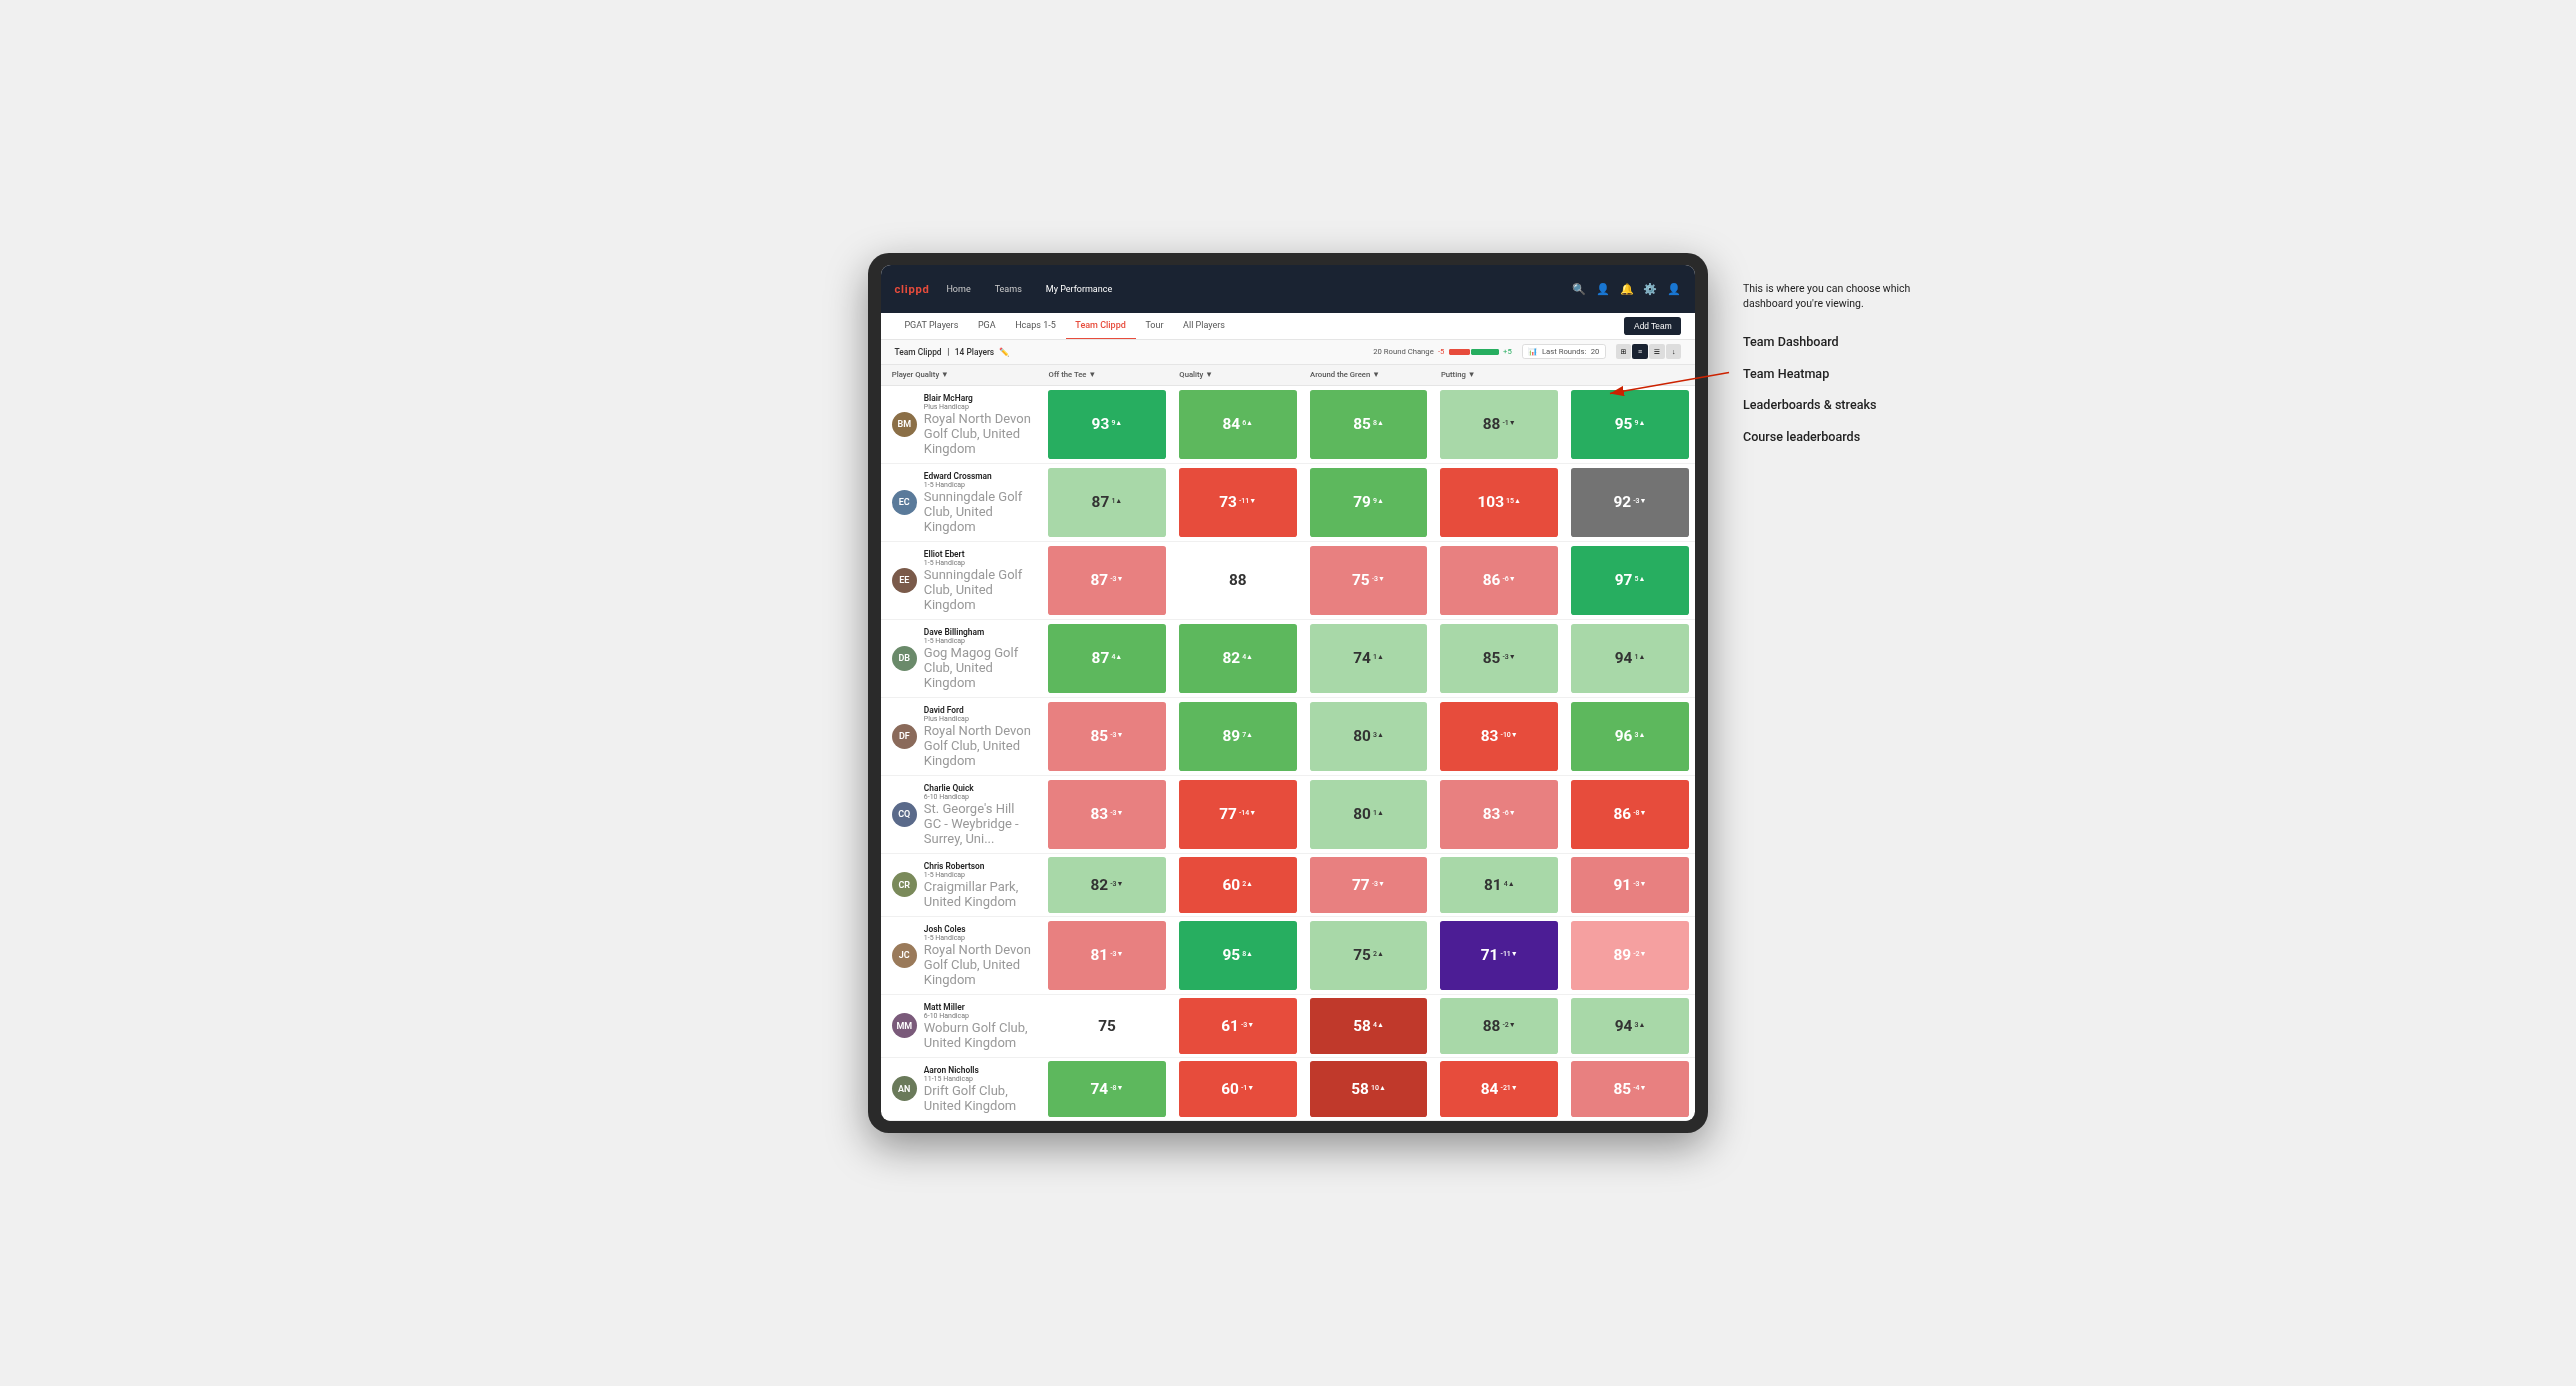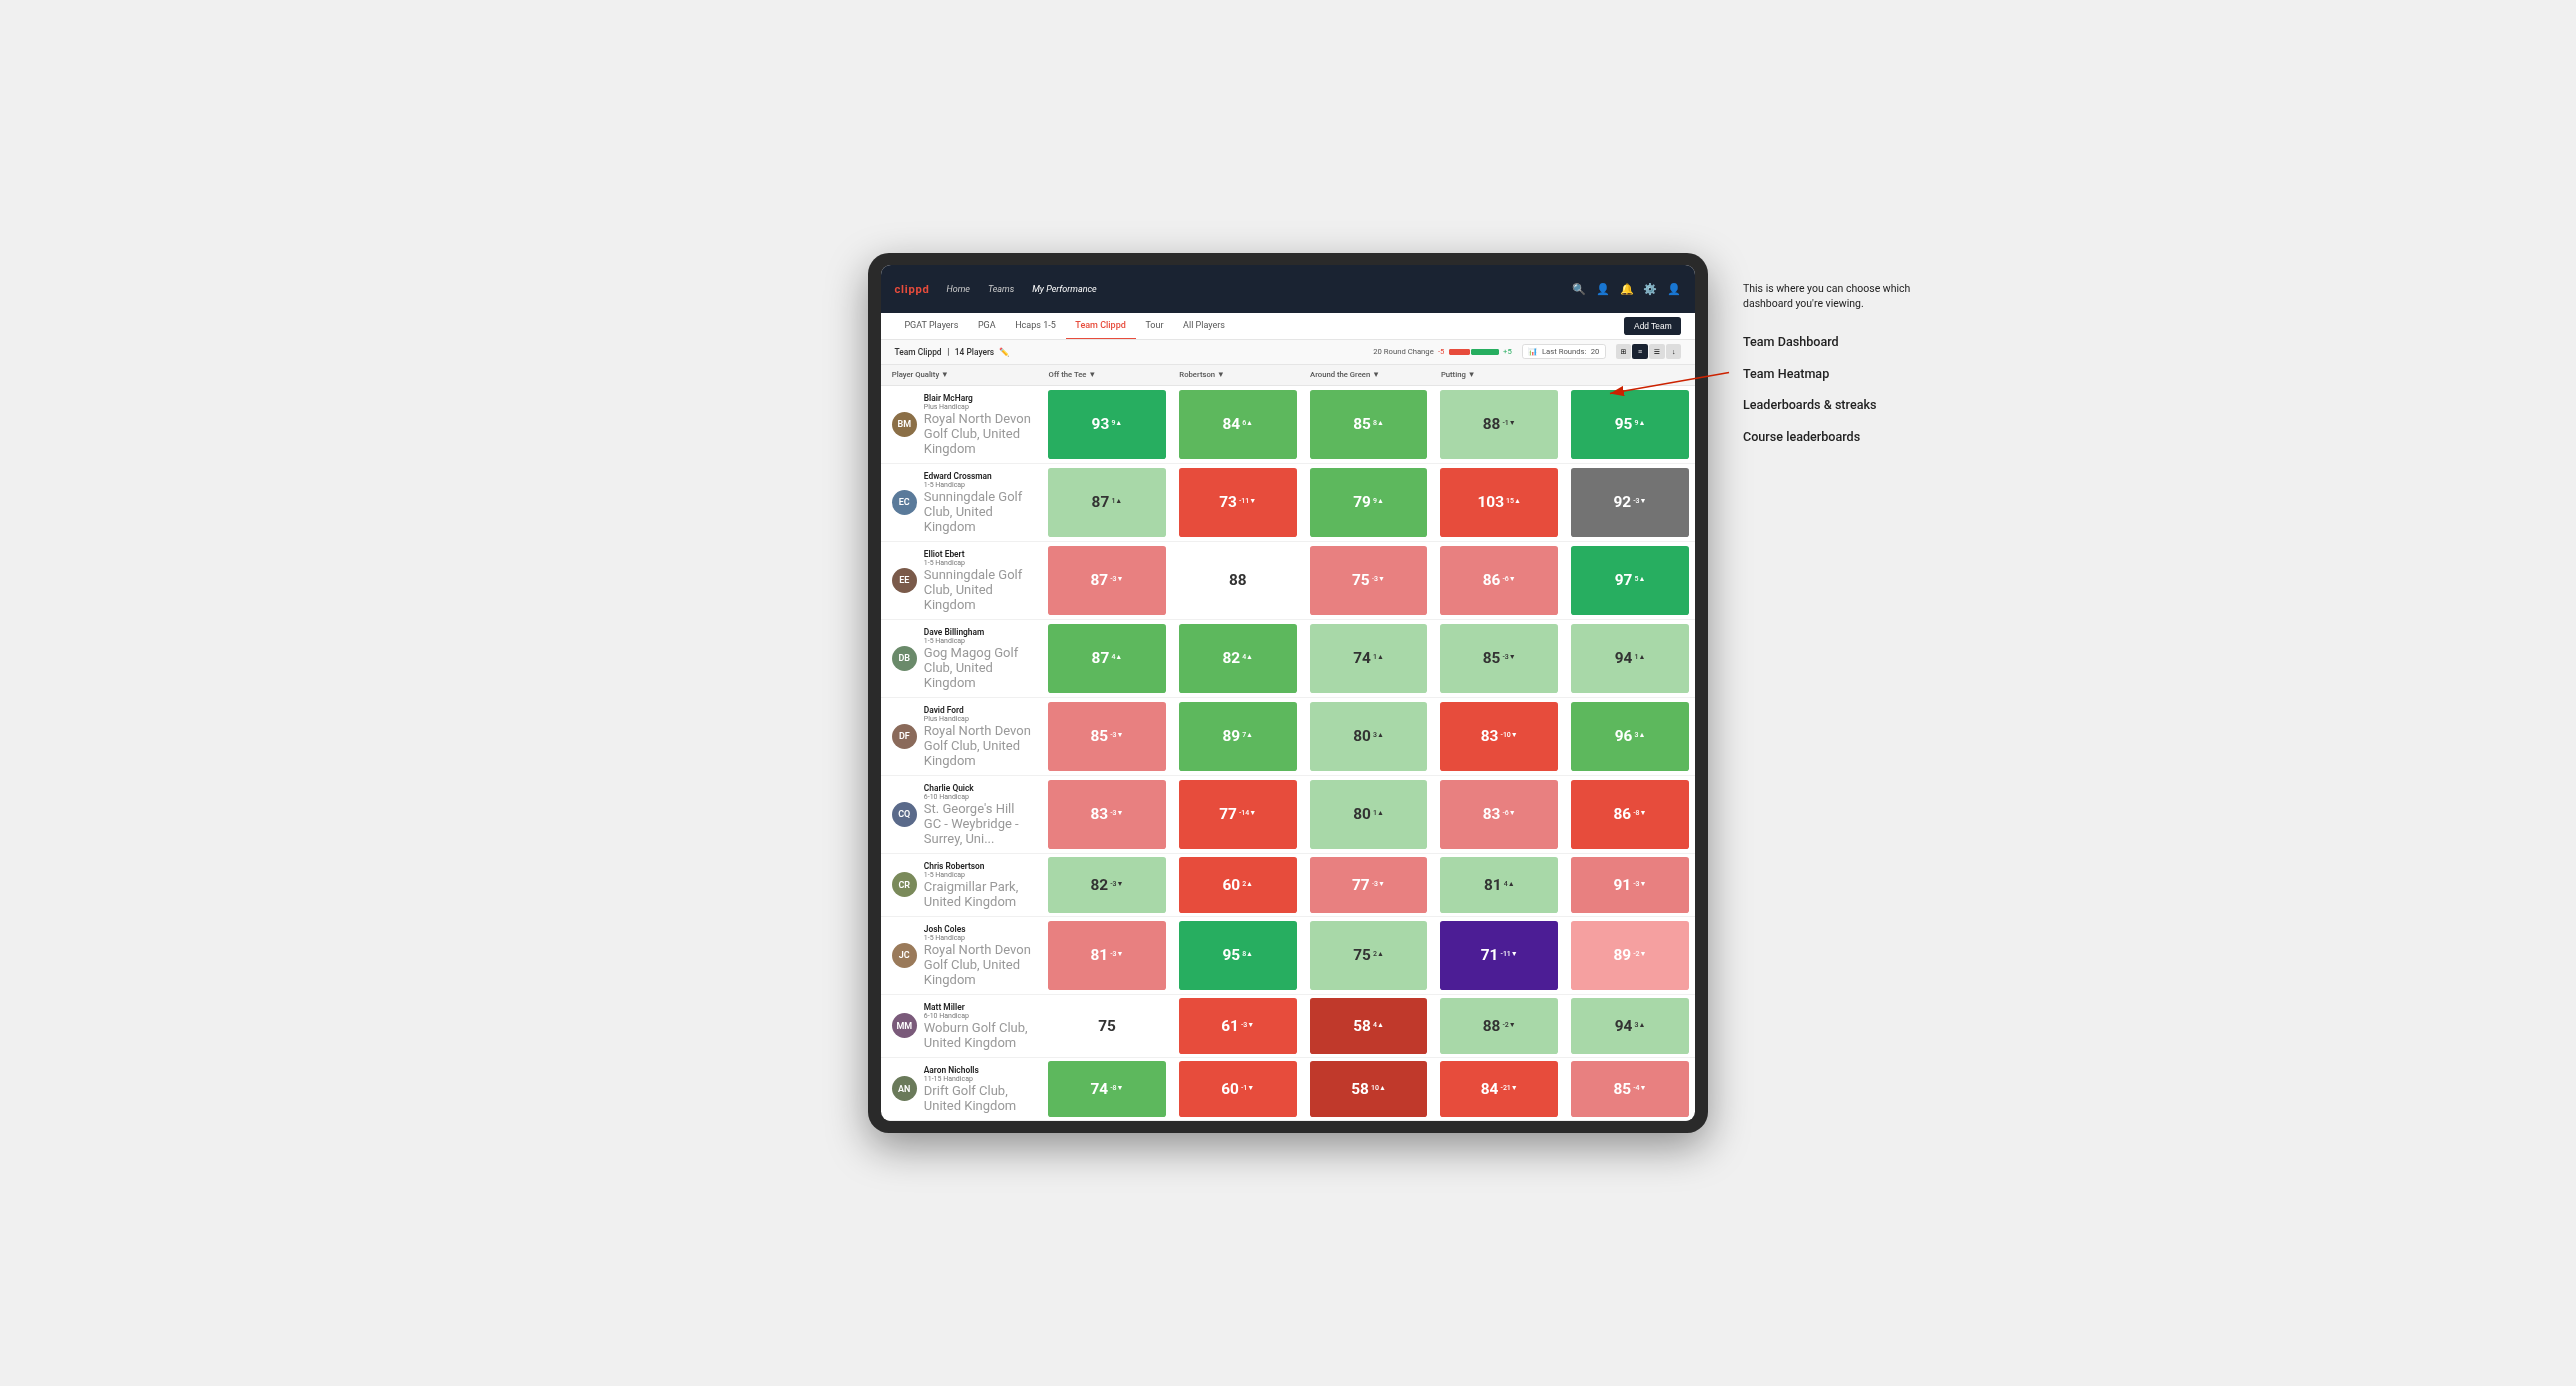--- a/index.html
+++ b/index.html
@@ -71,23 +71,22 @@
     .nav-logo {
       color: #e74c3c;
       font-weight: 700;
       font-size: 11.2px;
       margin-right: 17px;
       letter-spacing: 0.7px;
     }
 
     .nav-links {
       display: flex;
-      gap: 18px;
+      gap: 24px;
       flex: 1;
-      font-style: italic;
     }
 
     .nav-link {
       color: #ccc;
       font-size: 9px;
       cursor: pointer;
       padding: 2.8px 0;
     }
 
     .nav-link.active {
@@ -396,21 +395,21 @@
             <div class="view-icon">☰</div>
             <div class="view-icon">↓</div>
           </div>
         </div>
       </div>
 
       <div class="data-table">
         <div class="table-header">
           <div class="th-cell">Player Quality ▼</div>
           <div class="th-cell">Off the Tee ▼</div>
-          <div class="th-cell">Robertson ▼</div>
+          <div class="th-cell">Quality ▼</div>
           <div class="th-cell">Around the Green ▼</div>
           <div class="th-cell">Putting ▼</div>
           <div class="th-cell"></div>
         </div>
         <div class="table-body" id="table-body">
         <div class="table-row">
               <div class="player-cell">
                 <div class="player-avatar" style="background: rgb(139, 111, 71);">BM</div>
                 <div class="player-info">
                   <div class="player-name">Blair McHarg</div>

